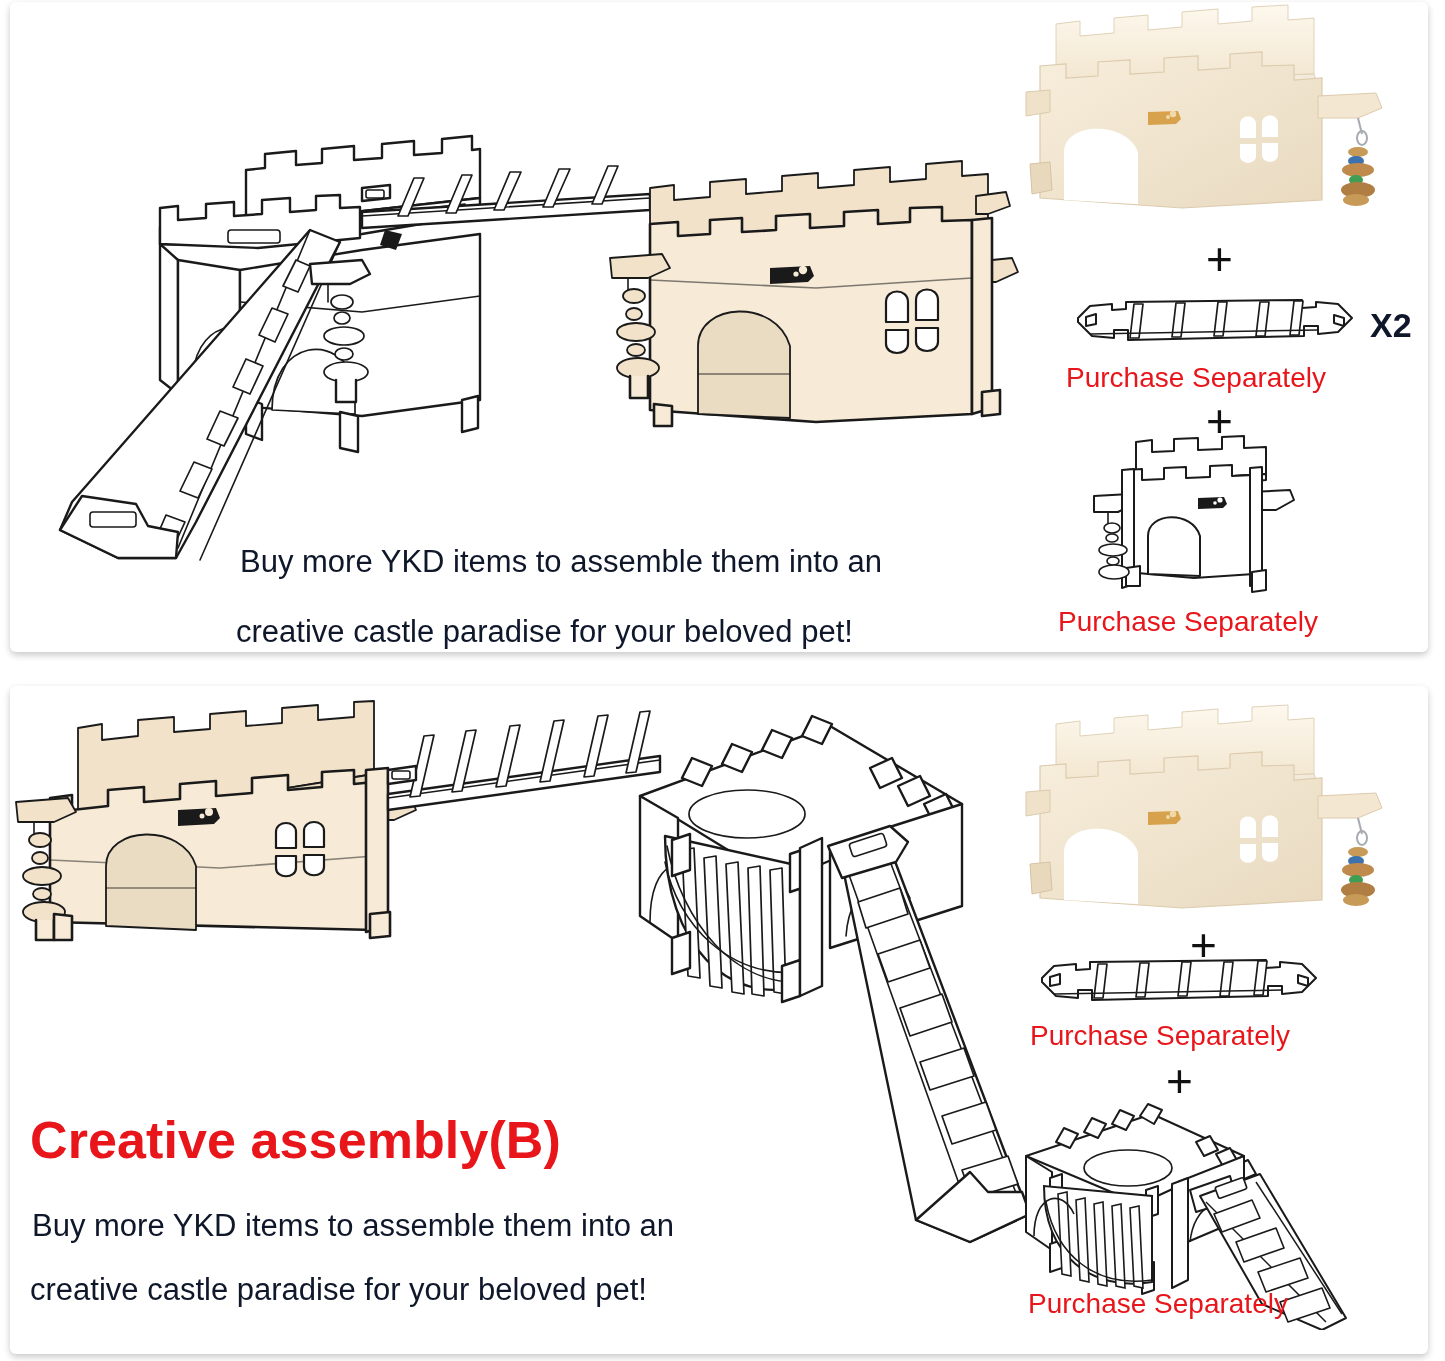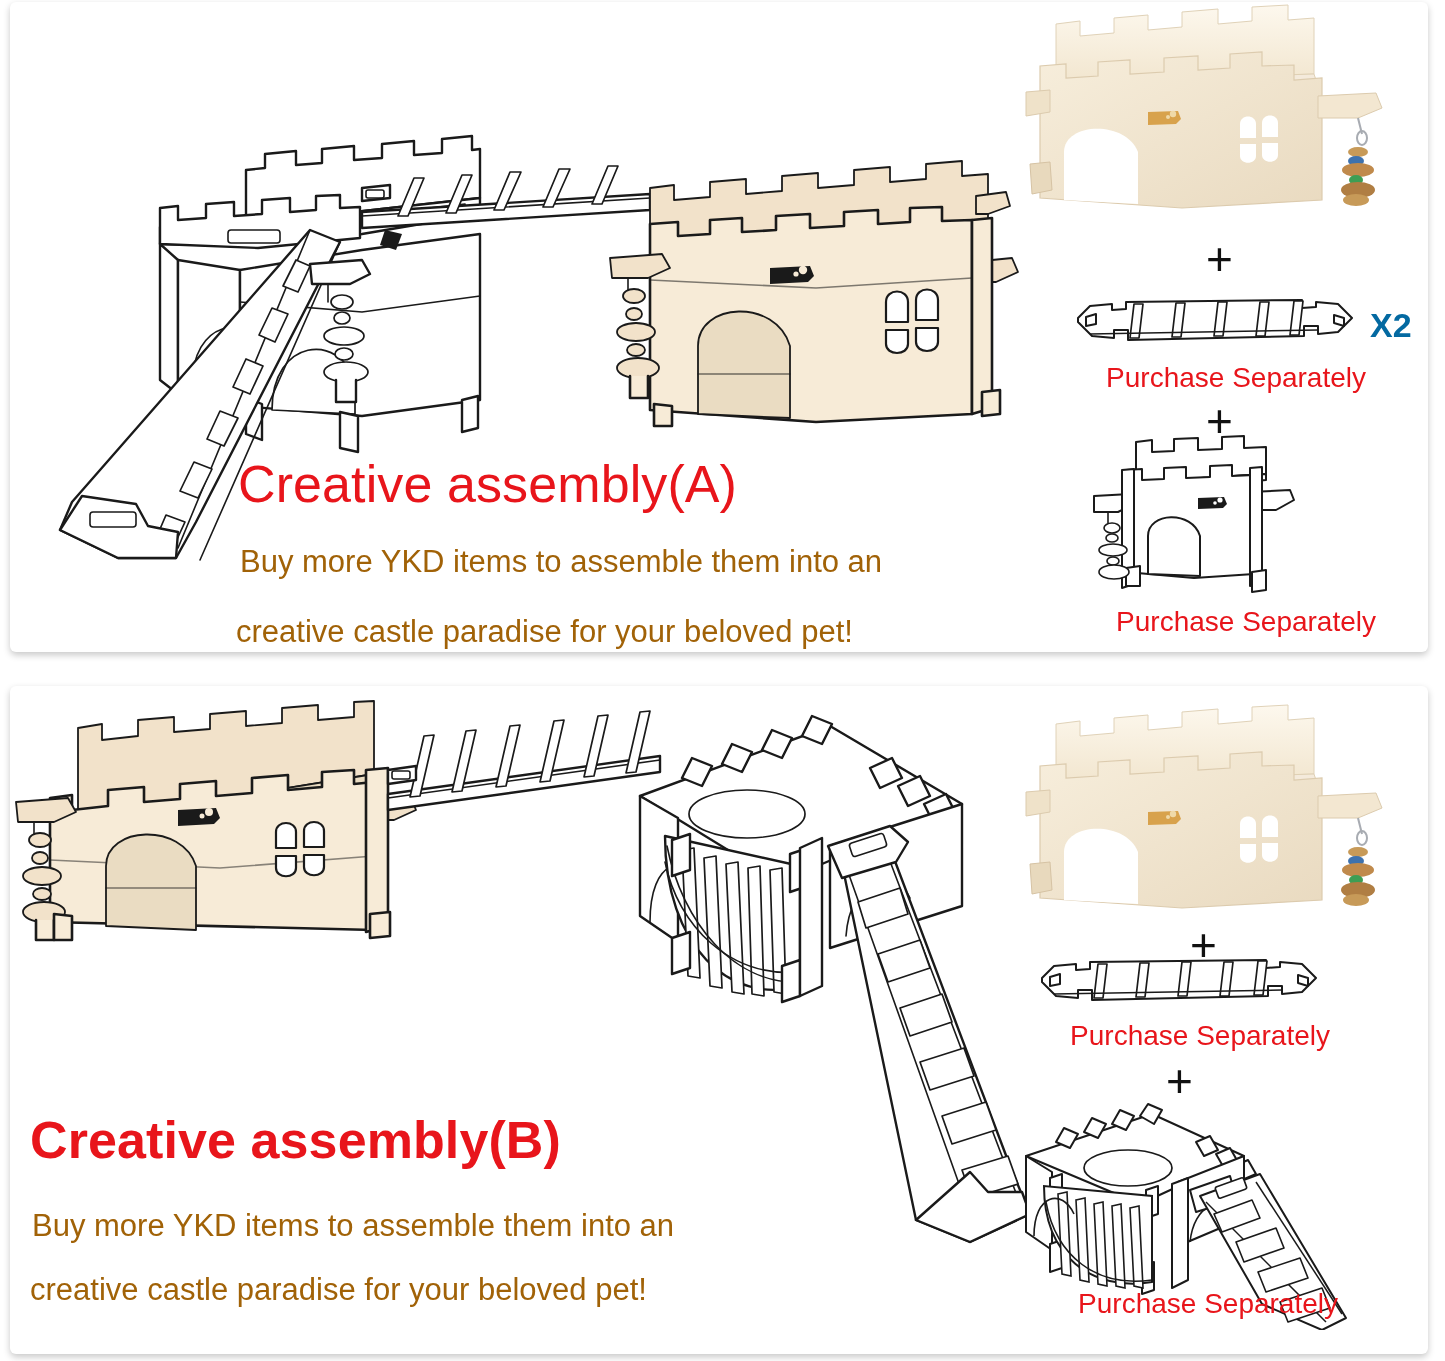--- a/index.html
+++ b/index.html
@@ -11,29 +11,29 @@
   #panel-a{top:2px;height:650px;}
   #panel-b{top:686px;height:668px;}
 
   .diagram{position:absolute;inset:0;}
   svg{display:block;}
 
   
   .headline{position:absolute;color:#E8151B;font-weight:400;letter-spacing:.1px;white-space:nowrap;}
   .hl-a{left:228px;top:452px;font-size:52px;}
   .hl-b{left:30px;top:1110px;font-size:52px;font-weight:bold;}
-  .subline{position:absolute;color:#a16207;font-size:31px;white-space:nowrap;}
+  .subline{position:absolute;color:#0f172a;font-size:31px;white-space:nowrap;}
   .sub-a1{left:230px;top:542px;}
   .sub-a2{left:226px;top:612px;}
   .sub-b1{left:32px;top:1208px;}
   .sub-b2{left:30px;top:1272px;}
   .plus{position:absolute;color:#111;font-size:46px;font-weight:400;line-height:1;
         font-family:"Liberation Sans",sans-serif;}
-  .cap{position:absolute;color:#E8151B;font-size:28px;white-space:nowrap;text-align:right;}
-  .xmark{position:absolute;color:#0369a1;font-size:34px;font-weight:bold;}
+  .cap{position:absolute;color:#E8151B;font-size:28px;white-space:nowrap;text-align:left;}
+  .xmark{position:absolute;color:#0f172a;font-size:34px;font-weight:bold;}
 
   .ph{position:absolute;}
 </style>
 </head>
 <body>
 
 <div class="page">
 
   <div class="panel" id="panel-a">
 
@@ -171,21 +171,20 @@
           <ellipse class="bfT" cx="624" cy="294" rx="11" ry="7"></ellipse>
           <ellipse class="bfT" cx="624" cy="312" rx="8" ry="6"></ellipse>
           <ellipse class="bfT" cx="626" cy="330" rx="19" ry="9"></ellipse>
           <ellipse class="bfT" cx="626" cy="348" rx="9" ry="6"></ellipse>
           <ellipse class="bfT" cx="628" cy="366" rx="21" ry="10"></ellipse>
           <path class="bf" d="M620 374 L620 396 L638 396 L638 374"></path>
         </g>
       </svg>
     </div>
 
-    <div class="headline hl-a">Creative assembly(A)</div>
     <div class="subline sub-a1">Buy more YKD items to assemble them into an</div>
     <div class="subline sub-a2">creative castle paradise for your beloved pet!</div>
   </div>
 
   <div class="panel" id="panel-b">
 
     <div class="diagram">
       <svg width="1418" height="668" viewBox="0 0 1418 668" xmlns="http://www.w3.org/2000/svg">
         <defs>
           <style>

